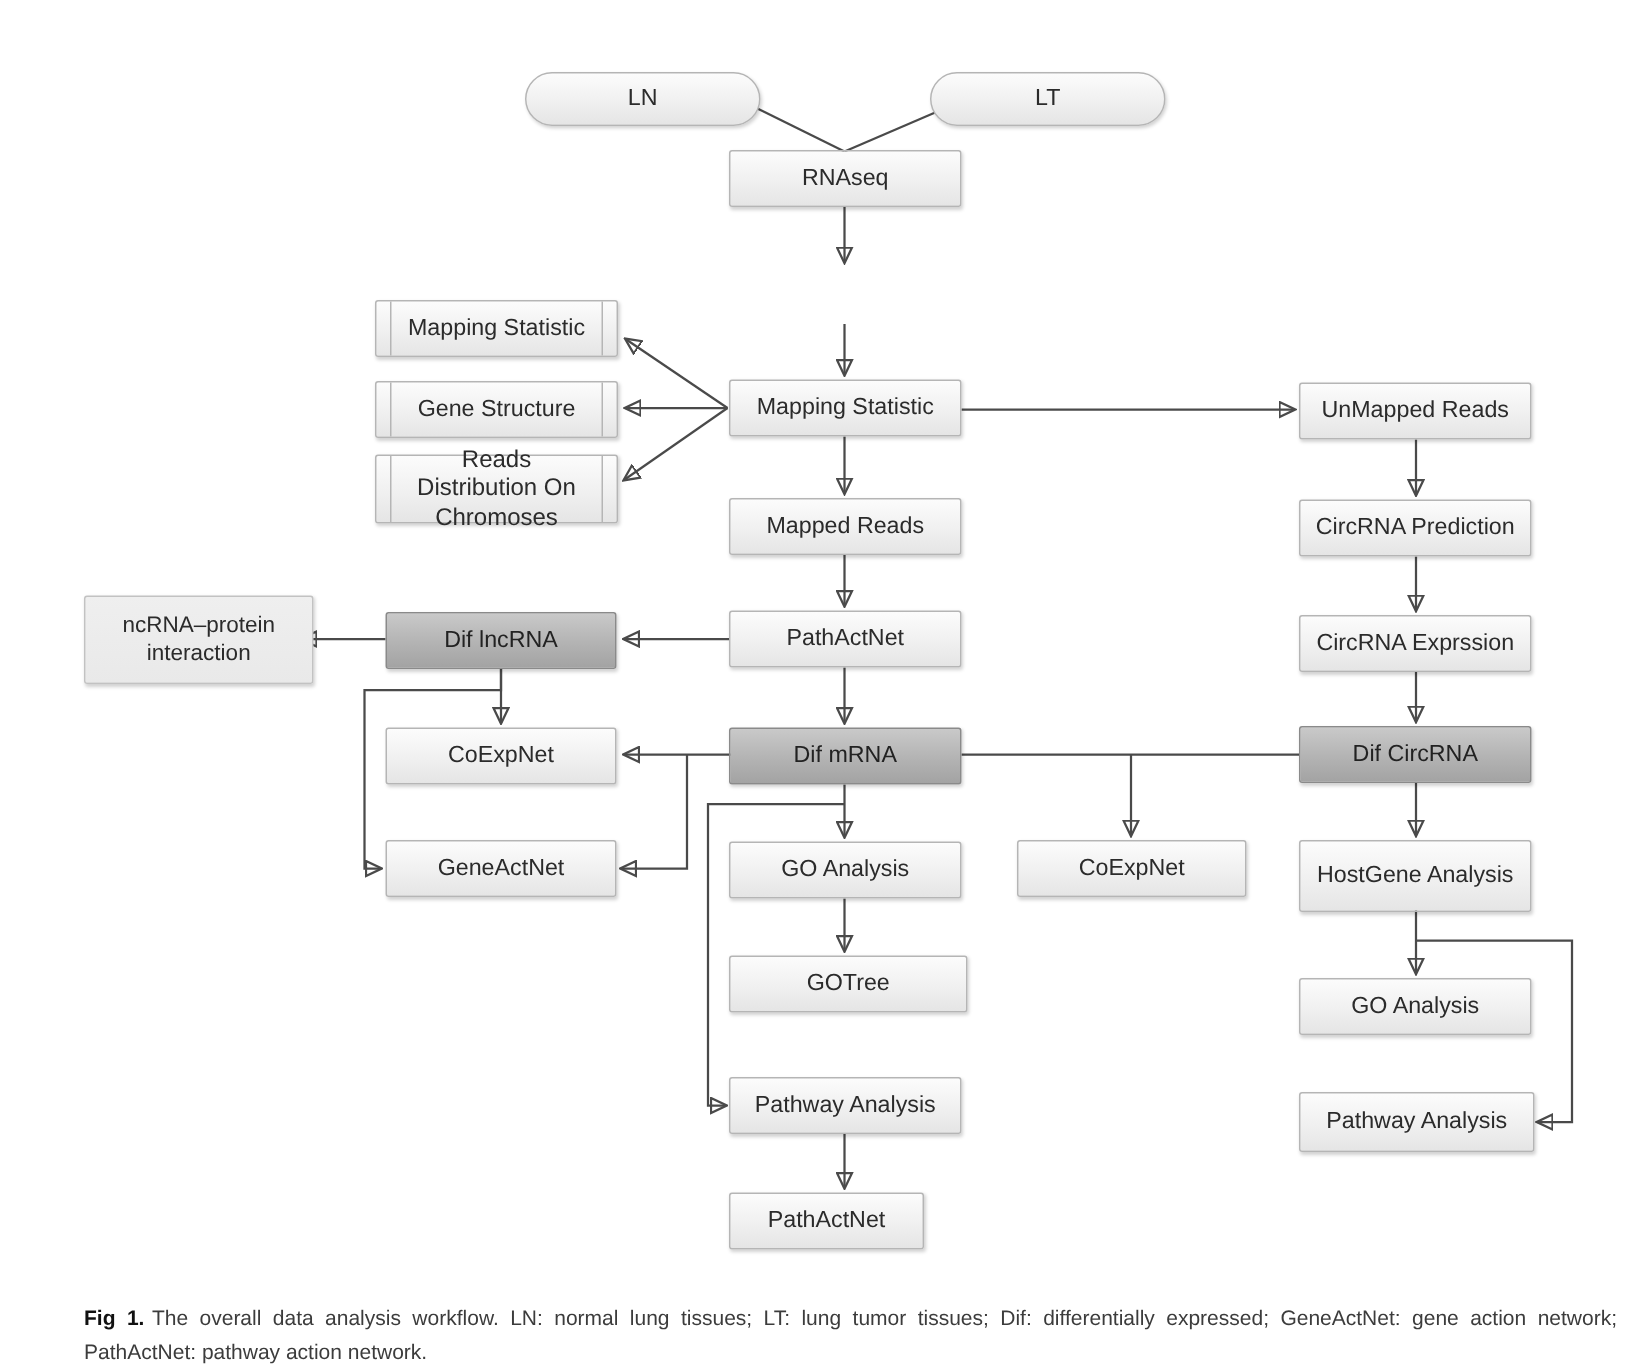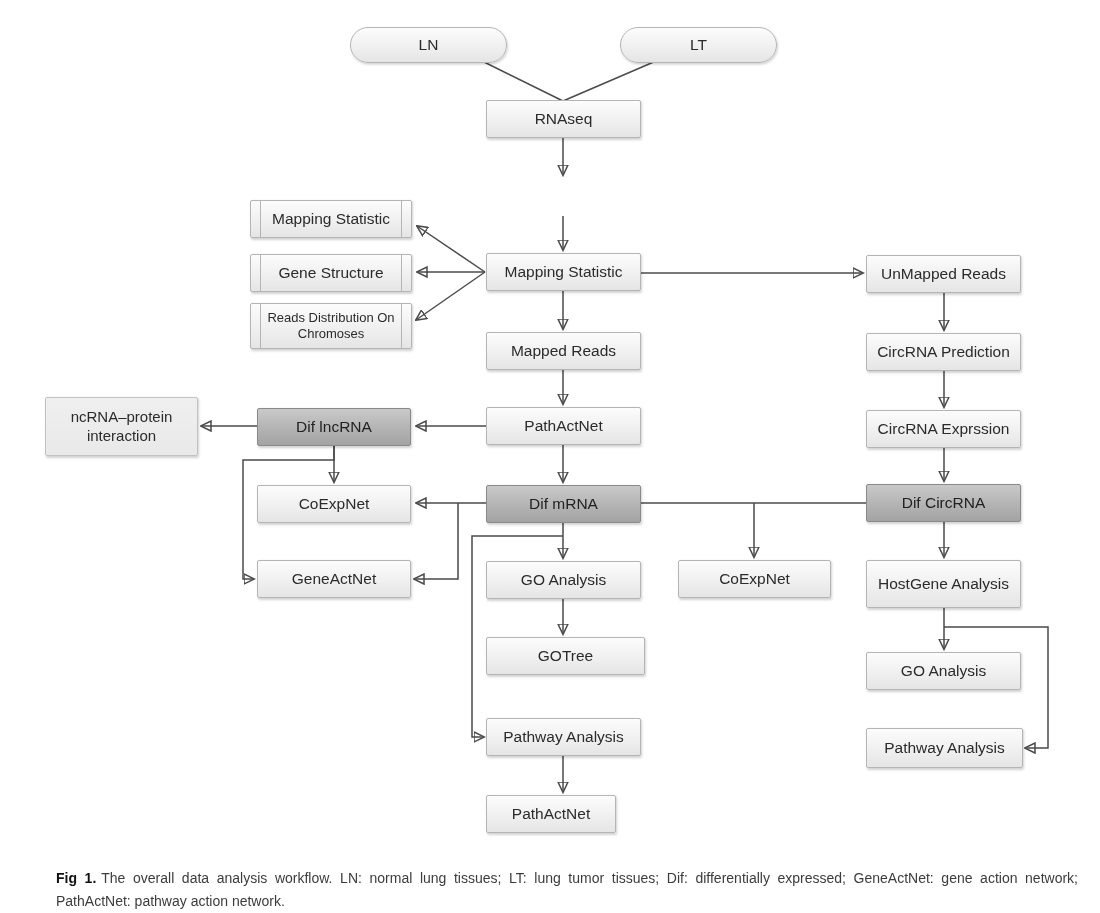--- a/index.html
+++ b/index.html
@@ -21,30 +21,31 @@
     border:1px solid #b5b5b5;border-radius:2px;
     box-shadow:1px 1.5px 2.5px rgba(0,0,0,0.18);
     box-sizing:border-box;
     padding:0 8px;
   }
   .dark{
     background:linear-gradient(180deg,#c9c9c9 0%,#b3b3b3 55%,#a3a3a3 100%);
     border-color:#8a8a8a;
     color:#222;
   }
-  .pill{border-radius:19px;}
+  .pill{border-radius:19px;margin-top:21px;}
   .sub::before,.sub::after{
     content:"";position:absolute;top:0;bottom:0;width:0;
     border-left:1px solid #b5b5b5;
   }
   .sub::before{left:9px;}
   .sub::after{right:9px;}
   .flat{
     background:linear-gradient(180deg,#efefef 0%,#e9e9e9 100%);
     border-color:#c2c2c2;
+    margin-left:11px;
   }
   #caption{
     position:absolute;left:40px;top:851px;width:1022px;
     font-size:14px;line-height:1.66;color:#3c3c3c;
     text-align:justify;margin:16px;
   }
   #caption b{color:#111;margin-right:5px;}
 </style>
 </head>
 <body>
@@ -96,21 +97,21 @@
   <div class="box" style="left:486px;top:332px;width:155px;height:38px">Mapped Reads</div>
   <div class="box" style="left:486px;top:407px;width:155px;height:38px">PathActNet</div>
   <div class="box dark" style="left:486px;top:485px;width:155px;height:38px">Dif mRNA</div>
   <div class="box" style="left:486px;top:561px;width:155px;height:38px">GO Analysis</div>
   <div class="box" style="left:486px;top:637px;width:159px;height:38px">GOTree</div>
   <div class="box" style="left:486px;top:718px;width:155px;height:38px">Pathway Analysis</div>
   <div class="box" style="left:486px;top:795px;width:130px;height:38px">PathActNet</div>
 
   <div class="box sub" style="left:250px;top:200px;width:162px;height:38px">Mapping Statistic</div>
   <div class="box sub" style="left:250px;top:254px;width:162px;height:38px">Gene Structure</div>
-  <div class="box sub" style="left:250px;top:303px;width:162px;height:46px;font-size:13px;padding:0 16px">Reads Distribution On Chromoses</div>
+  <div class="box sub" style="left:250px;top:303px;width:162px;height:46px;font-size:16px;padding:0 16px">Reads Distribution On Chromoses</div>
 
   <div class="box flat" style="left:45px;top:397px;width:153px;height:59px;font-size:15px;padding:0 18px">ncRNA–protein interaction</div>
   <div class="box dark" style="left:257px;top:408px;width:154px;height:38px">Dif lncRNA</div>
   <div class="box" style="left:257px;top:485px;width:154px;height:38px">CoExpNet</div>
   <div class="box" style="left:257px;top:560px;width:154px;height:38px">GeneActNet</div>
 
   <div class="box" style="left:678px;top:560px;width:153px;height:38px">CoExpNet</div>
 
   <div class="box" style="left:866px;top:255px;width:155px;height:38px">UnMapped Reads</div>
   <div class="box" style="left:866px;top:333px;width:155px;height:38px">CircRNA Prediction</div>

